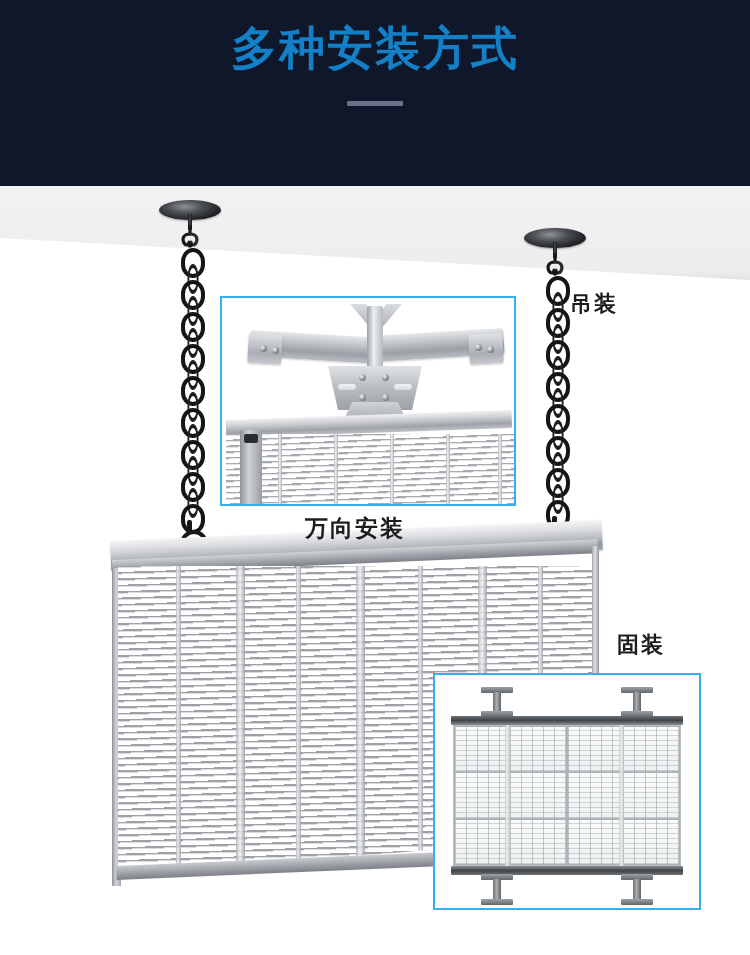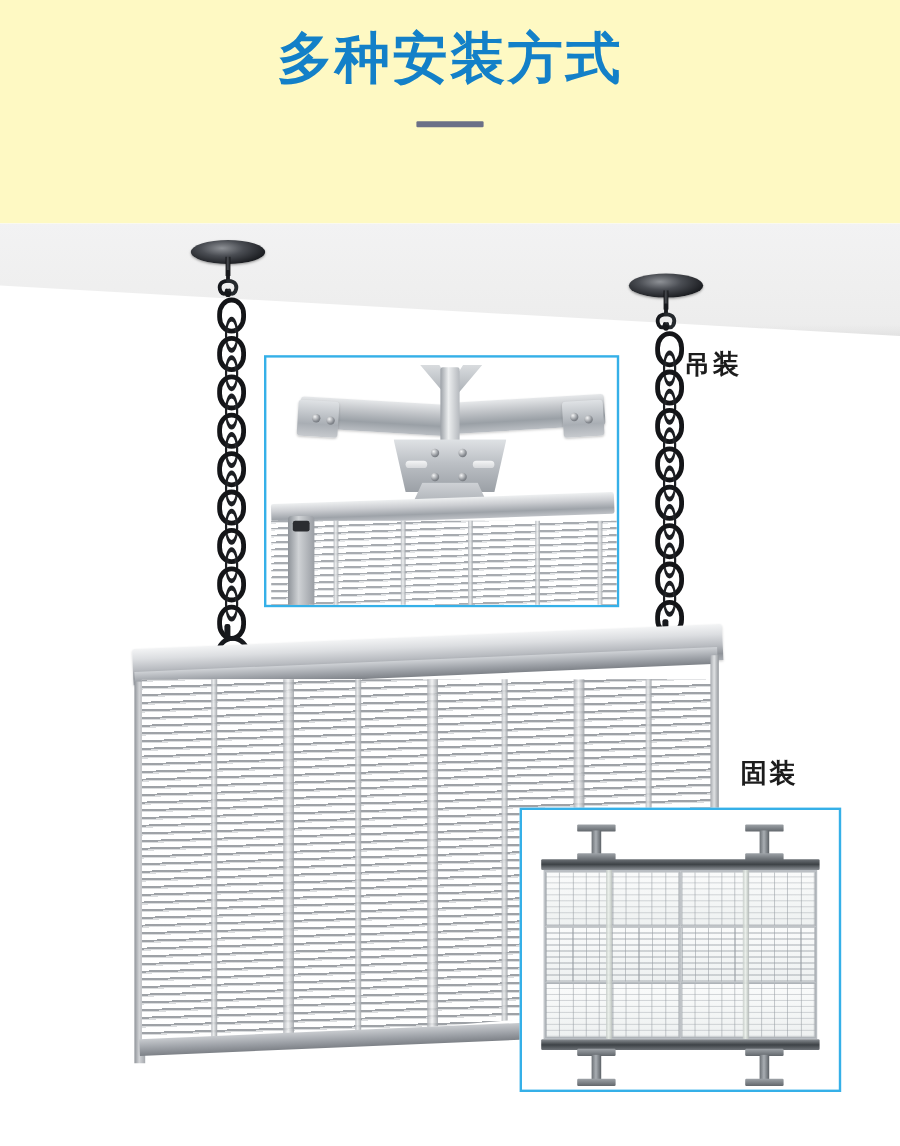--- a/index.html
+++ b/index.html
@@ -7,21 +7,21 @@
   body{
     width:750px;height:955px;
     background:#ffffff;
     font-family:"Liberation Sans","DejaVu Sans",sans-serif;
     overflow:hidden;
     position:relative;
   }
   .page{position:relative;width:750px;height:955px;overflow:hidden;background:#fff;}
 
   
-  .header{position:absolute;left:0;top:0;width:750px;height:186px;background:#fef9c3;z-index:30;}
+  .header{position:absolute;left:0;top:0;width:750px;height:186px;background:#0f172a;z-index:30;}
   .title{
     position:absolute;left:0;top:22px;width:750px;text-align:center;
     font-size:46px;font-weight:bold;letter-spacing:2px;color:#1380C8;line-height:1.15;
   }
   .title-rule{
     position:absolute;left:347px;top:101px;width:56px;height:5px;background:#6b7087;border-radius:1px;
   }
   .subtitle{
     position:absolute;left:0;top:124px;width:750px;text-align:center;
     font-size:25px;color:#7b8093;letter-spacing:1px;
@@ -408,16 +408,17 @@
         <div class="fx-iflange" style="left:46px;top:199px;"></div>
         <div class="fx-ibeam" style="left:58px;top:204px;"></div>
         <div class="fx-iflange" style="left:46px;top:224px;width:32px;height:6px;"></div>
         <div class="fx-iflange" style="left:186px;top:199px;"></div>
         <div class="fx-ibeam" style="left:198px;top:204px;"></div>
         <div class="fx-iflange" style="left:186px;top:224px;width:32px;height:6px;"></div>
       </div>
     </div>
 
     <div class="label label-diaozhuang">吊装</div>
+    <div class="label label-wanxiang">万向安装</div>
     <div class="label label-guzhuang">固装</div>
 
   </div>
 </div>
 
 </body></html>

